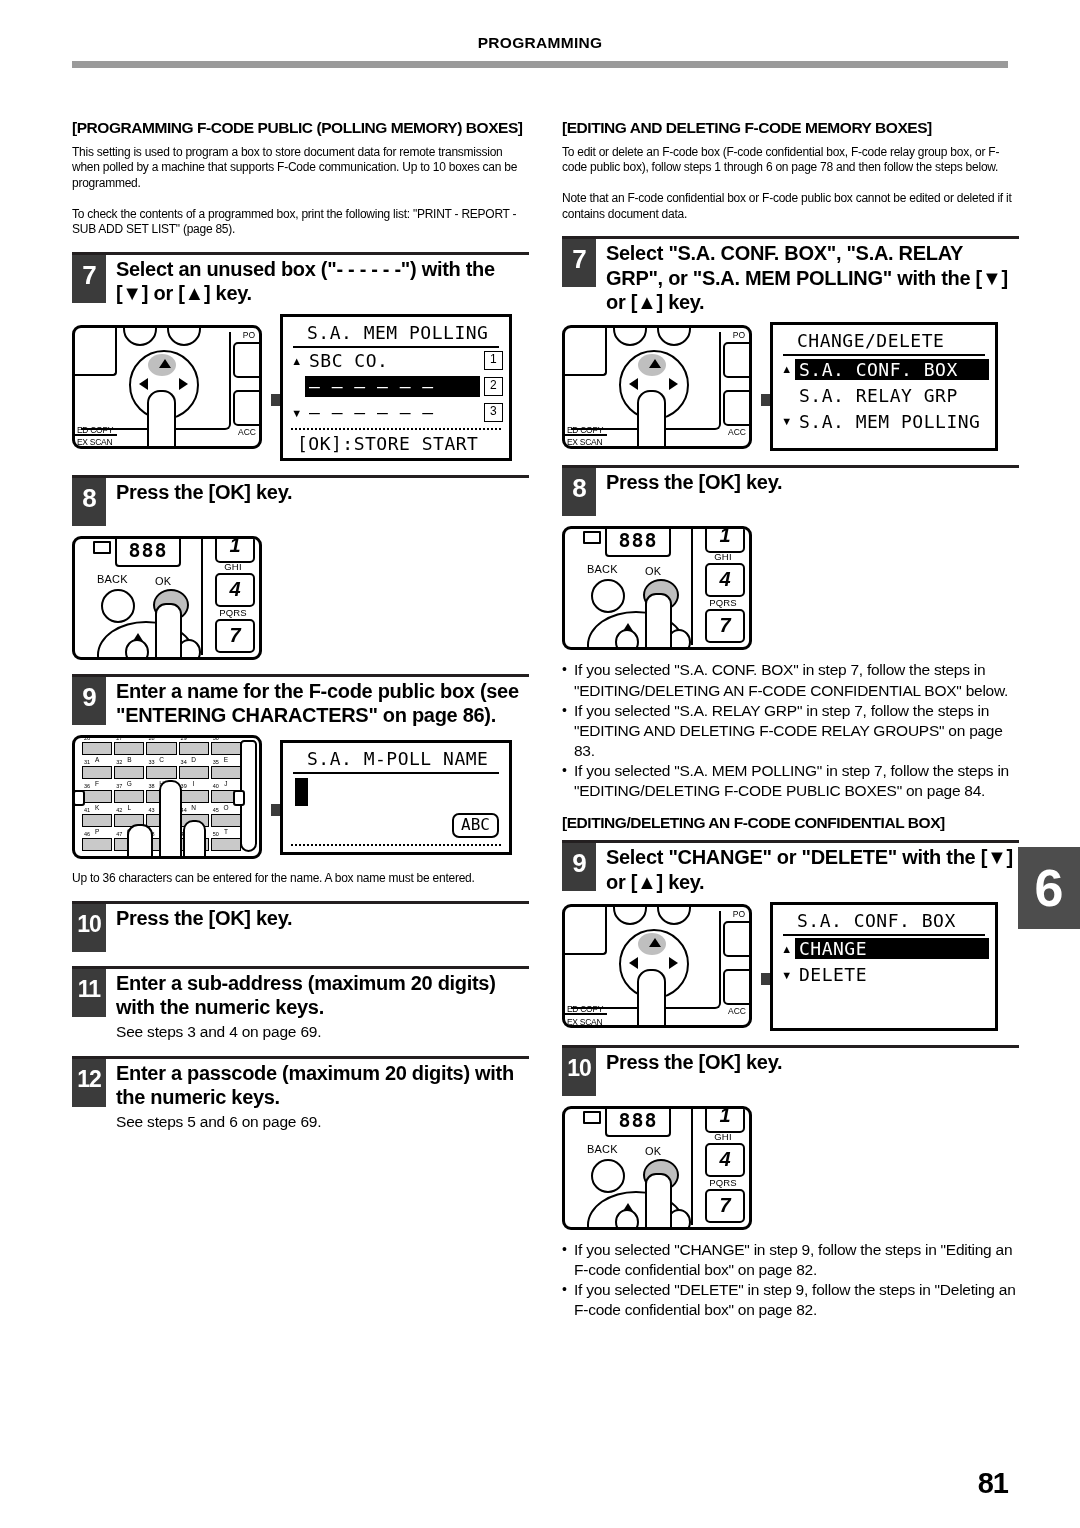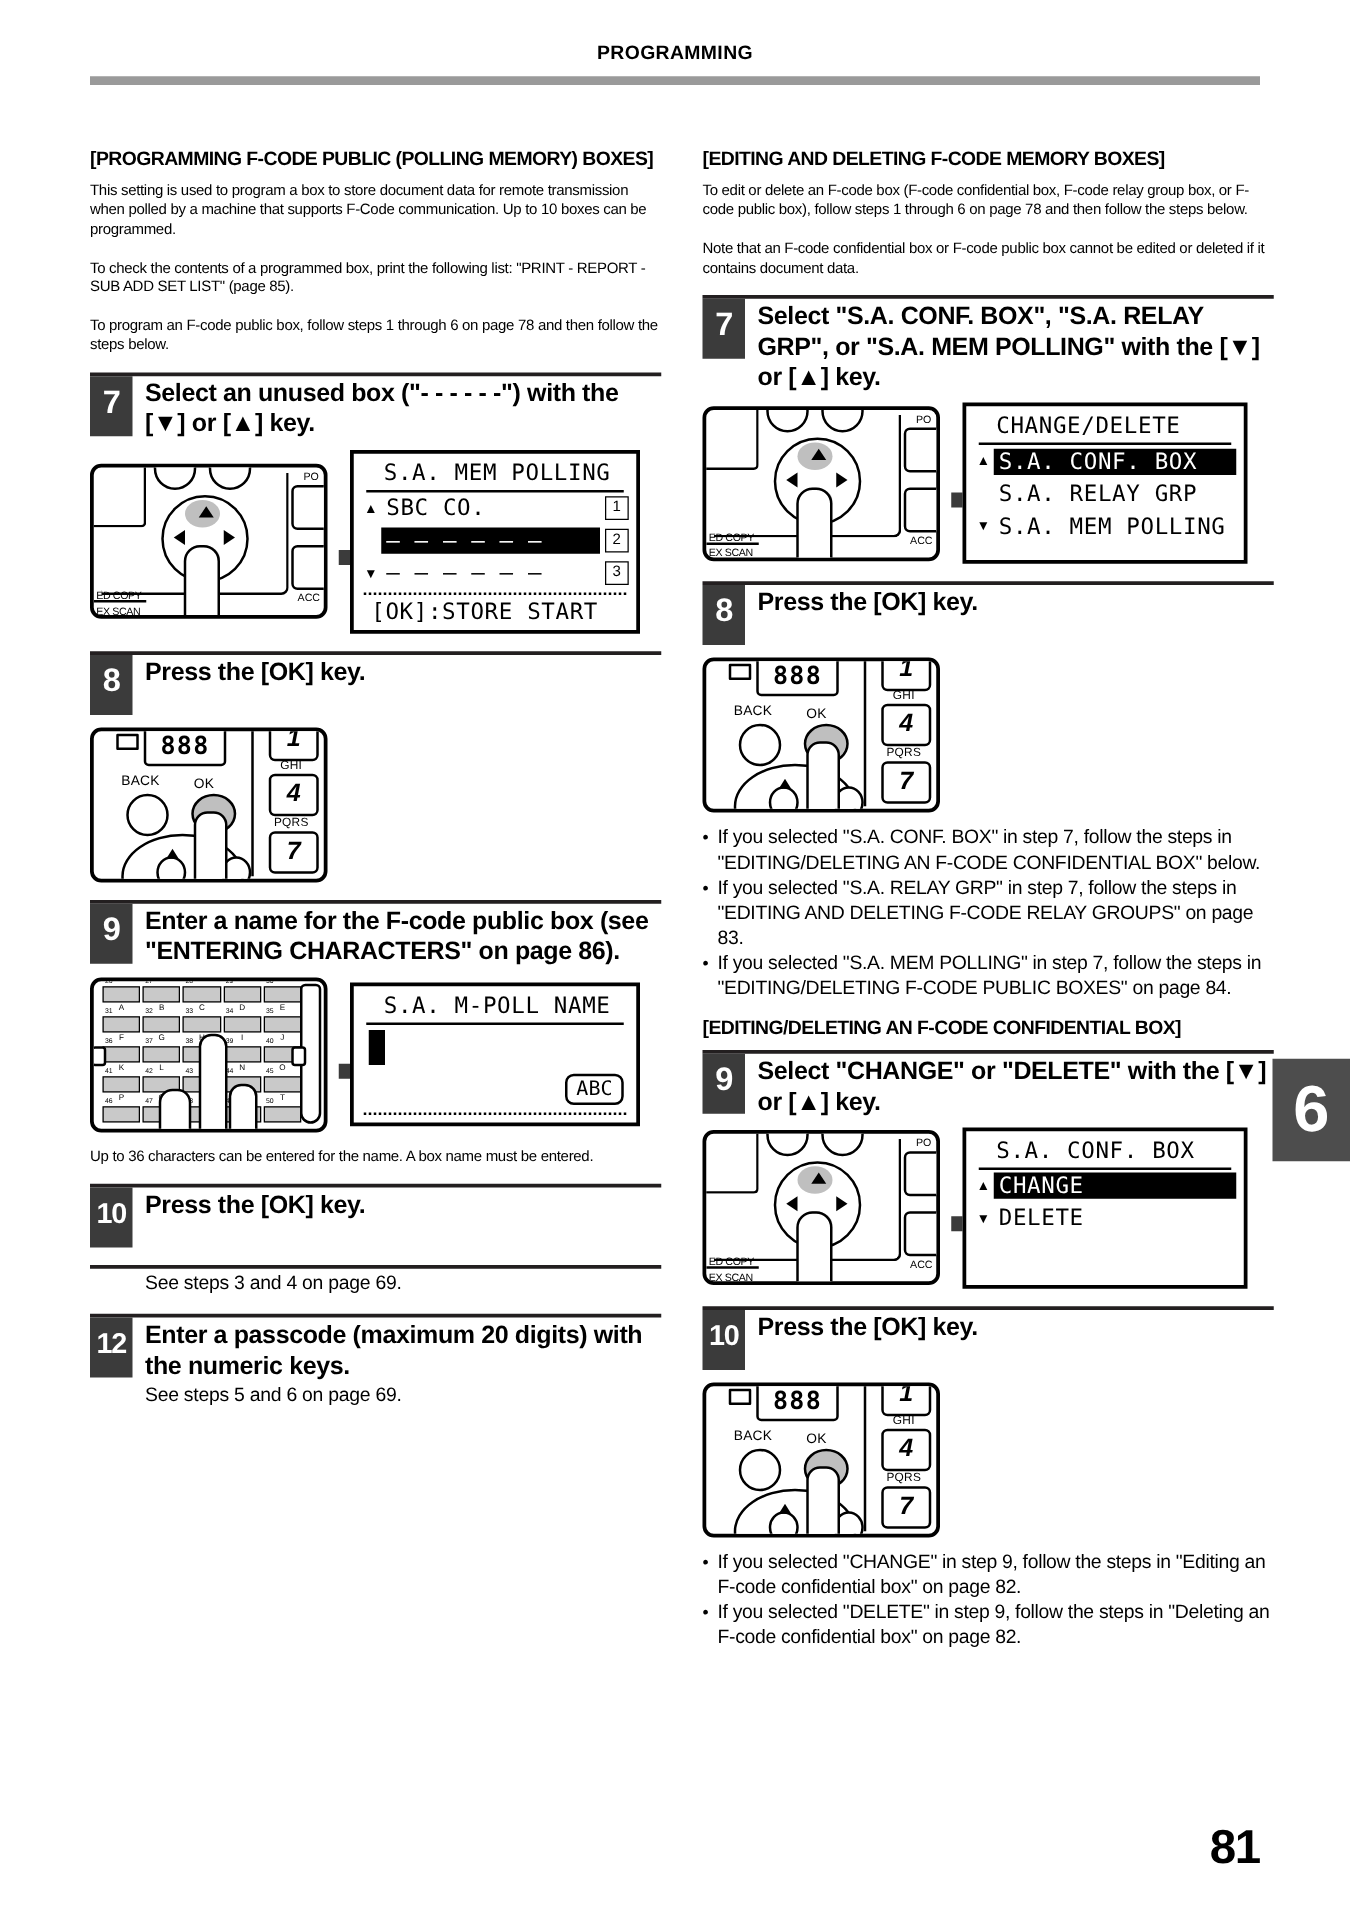--- a/index.html
+++ b/index.html
@@ -596,40 +596,39 @@
     font-weight: bold;
     text-align: center;
     line-height: 82px;
   }
 
   
   .page-number {
     position: absolute;
     right: 72px;
     bottom: 28px;
-    font-size: 38px;
+    font-size: 29px;
     font-weight: bold;
     letter-spacing: -1px;
   }
 </style>
 </head>
 <body>
 
 <div class="page-header">
   <span class="hdr-text">PROGRAMMING</span>
 </div>
 <div class="hdr-rule"></div>
 
 <div class="col col-left">
 
   <div class="sec-title tight">[PROGRAMMING F-CODE PUBLIC (POLLING MEMORY) BOXES]</div>
 
   <p class="body-p">This setting is used to program a box to store document data for remote transmission when polled by a machine that supports F-Code communication. Up to 10 boxes can be programmed.</p>
   <p class="body-p">To check the contents of a programmed box, print the following list: "PRINT - REPORT - SUB ADD SET LIST" (page 85).</p>
-  <p class="body-p">To program an F-code public box, follow steps 1 through 6 on page 78 and then follow the steps below.</p>
 
   <div class="step">
     <div class="step-rule"></div>
     <div class="step-head">
       <div class="step-num">7</div>
       <div class="step-title">Select an unused box ("- - - - - -") with the [▼] or [▲] key.</div>
     </div>
     <div class="illus-row">
 
       <div class="panel">
@@ -858,20 +857,24 @@
   <div class="step">
     <div class="step-rule"></div>
     <div class="step-head">
       <div class="step-num wide">10</div>
       <div class="step-title">Press the [OK] key.</div>
     </div>
   </div>
 
   <div class="step">
     <div class="step-rule"></div>
+    <div class="step-head">
+      <div class="step-num wide">11</div>
+      <div class="step-title">Enter a sub-address (maximum 20 digits) with the numeric keys.</div>
+    </div>
     <div class="step-note">See steps 3 and 4 on page 69.</div>
   </div>
 
   <div class="step">
     <div class="step-rule"></div>
     <div class="step-head">
       <div class="step-num wide">12</div>
       <div class="step-title">Enter a passcode (maximum 20 digits) with the numeric keys.</div>
     </div>
     <div class="step-note">See steps 5 and 6 on page 69.</div>

